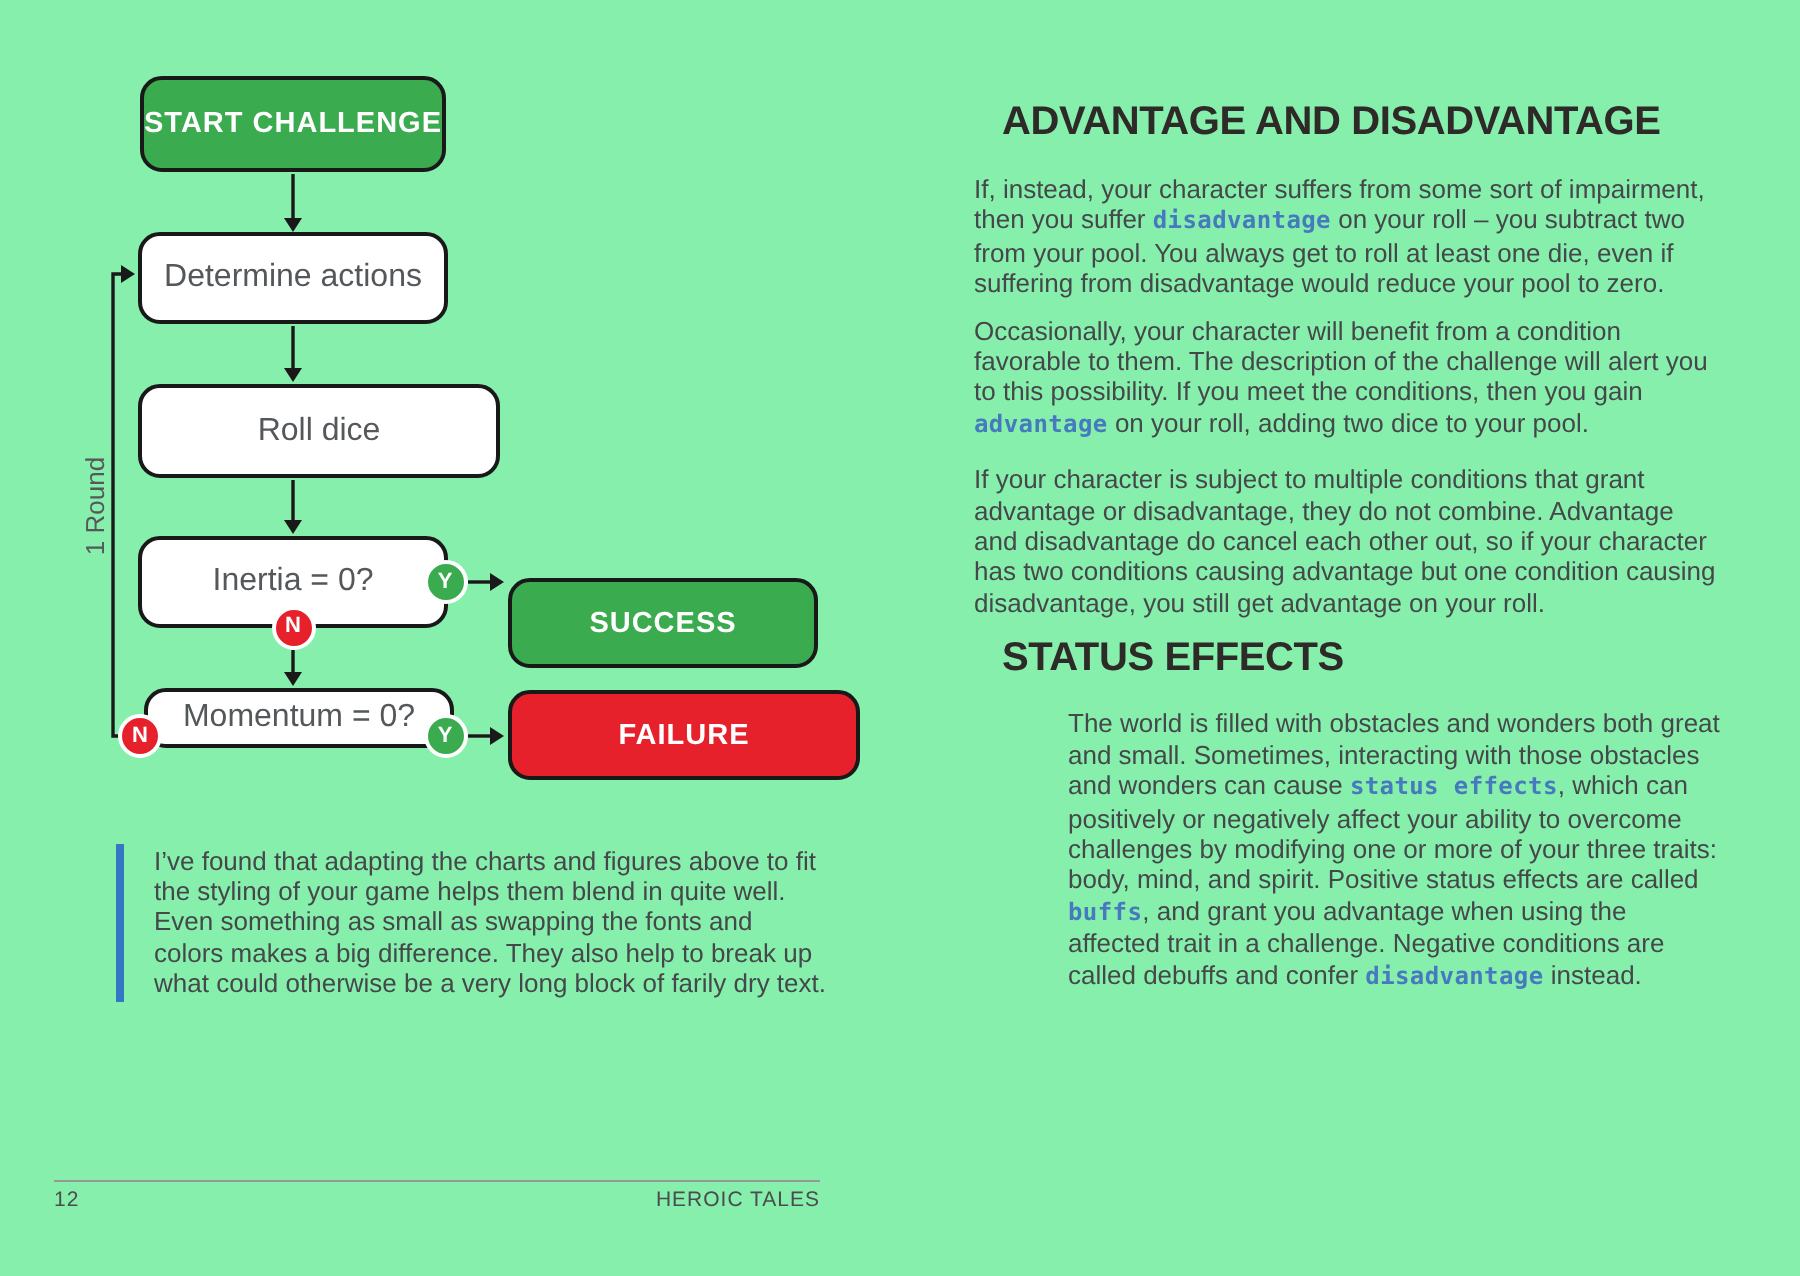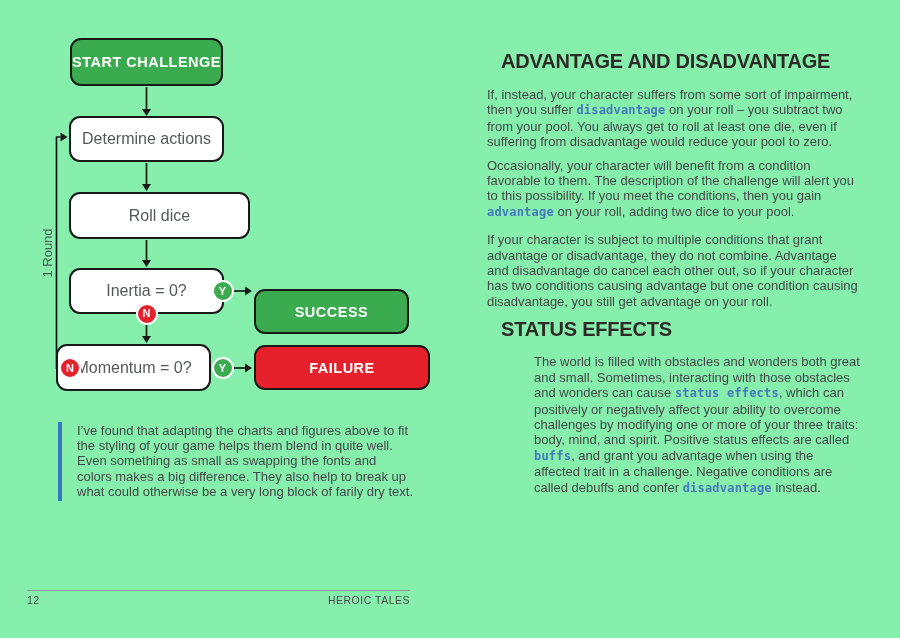--- a/index.html
+++ b/index.html
@@ -16,21 +16,21 @@
            box-sizing:border-box;border-radius:11px;font-size:16px;text-align:center;}
   .fc-plain{background:#fff;border:2px solid var(--border-black);color:var(--node-text);}
   .fc-fill{border:2.5px solid var(--border-black);color:#fff;font-weight:bold;
            letter-spacing:.5px;font-size:14.5px;}
   .fc-green{background:var(--green);}
   .fc-red{background:var(--red);}
   .n-start{left:70px;top:38px;width:153px;height:48px;}
   .n-det{left:69px;top:116px;width:155px;height:46px;}
   .n-roll{left:69px;top:192px;width:181px;height:47px;}
   .n-inertia{left:69px;top:268px;width:155px;height:46px;}
-  .n-mom{left:56px;top:344px;width:155px;height:47px;}
+  .n-mom{left:72px;top:344px;width:155px;height:30px;}
   .n-succ{left:254px;top:269px;width:155px;height:45px;margin-top:20px;}
   .n-fail{left:254px;top:345px;width:176px;height:45px;}
 
   .fc-badge{position:absolute;width:22px;height:22px;border-radius:50%;box-sizing:border-box;
             border:2.5px solid #fff;display:flex;align-items:center;justify-content:center;
             color:#fff;font-weight:bold;font-size:11px;line-height:1;z-index:3;}
   .bg-g{background:var(--green);} .bg-r{background:var(--red);}
   .b-y1{left:211.5px;top:280px;} .b-n1{left:135.5px;top:302.5px;}
   .b-n2{left:59px;top:357px;}   .b-y2{left:211.5px;top:357px;}
 

